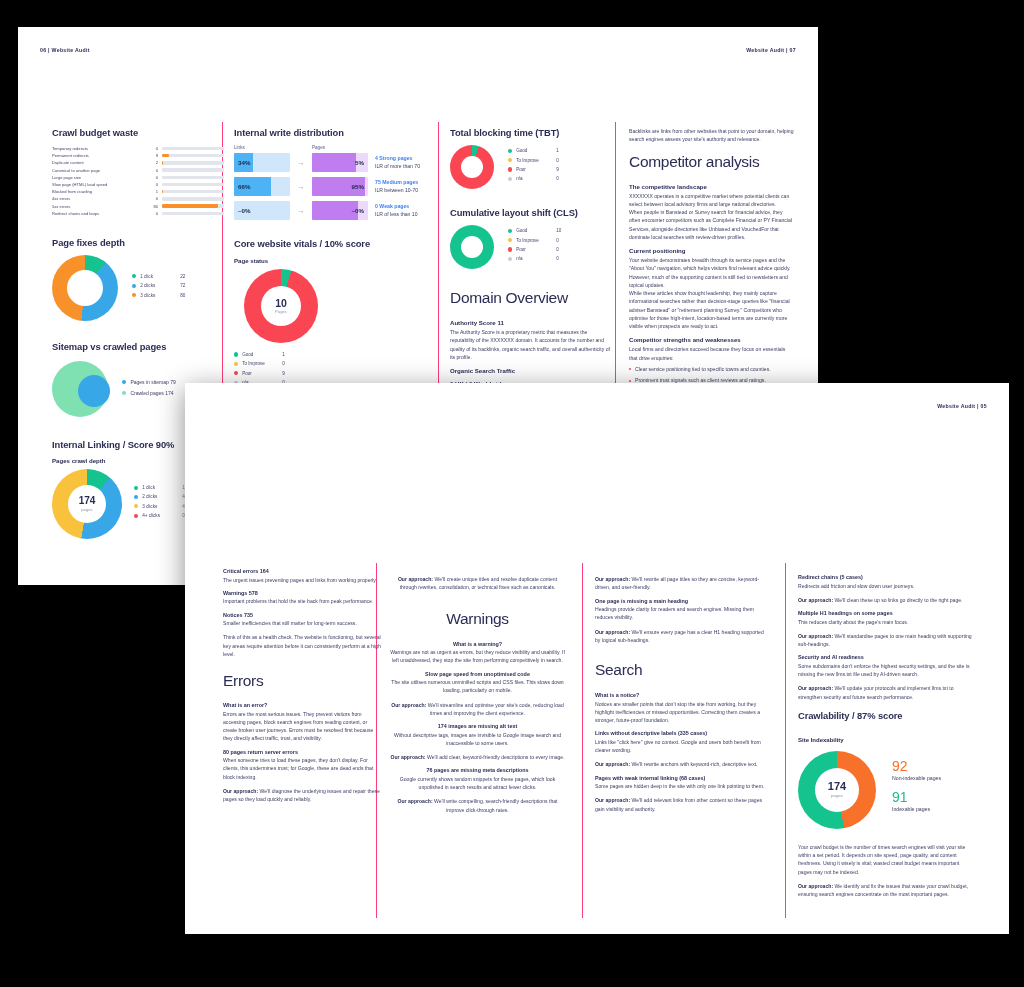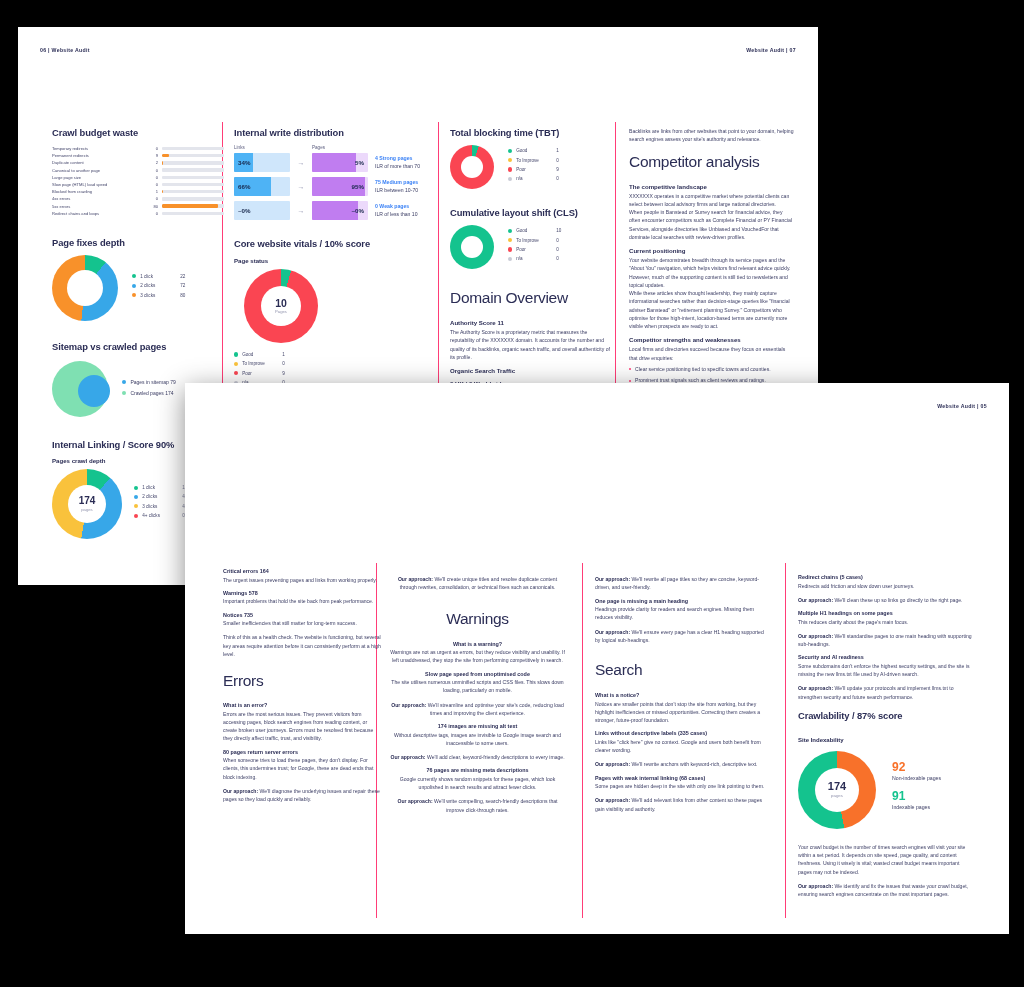--- a/index.html
+++ b/index.html
@@ -66,21 +66,21 @@
   .legend .nm{width:40px;}
   .legend .pc{width:17px;color:#7a7c99;}
   .legend .vl{width:17px;text-align:left;color:#44466b;}
 
   .venn{position:relative;}
   .venn .c1{position:absolute;border-radius:50%;background:#7fe0b2;}
   .venn .c2{position:absolute;border-radius:50%;background:#37a7e8;}
   .venn-leg .row{display:flex;align-items:center;margin-bottom:5px;font-size:5px;color:#3a3c63;}
   .venn-leg .dot{width:4.4px;height:4.4px;border-radius:50%;margin-right:4px;}
 
-  .idx-leg .num{font-size:12px;font-weight:bold;line-height:1;margin-bottom:2px;}
+  .idx-leg .num{font-size:14px;font-weight:normal;line-height:1;margin-bottom:2px;}
   .idx-leg .cap{font-size:5.2px;color:#3a3c63;margin-bottom:9px;}
 </style>
 </head>
 <body>
 
 <div class="canvas">
 
   <div class="sheet" id="sheet-back">
     <div class="pg-head l">06  |  Website Audit</div>
     <div class="pg-head r">Website Audit  |  07</div>

